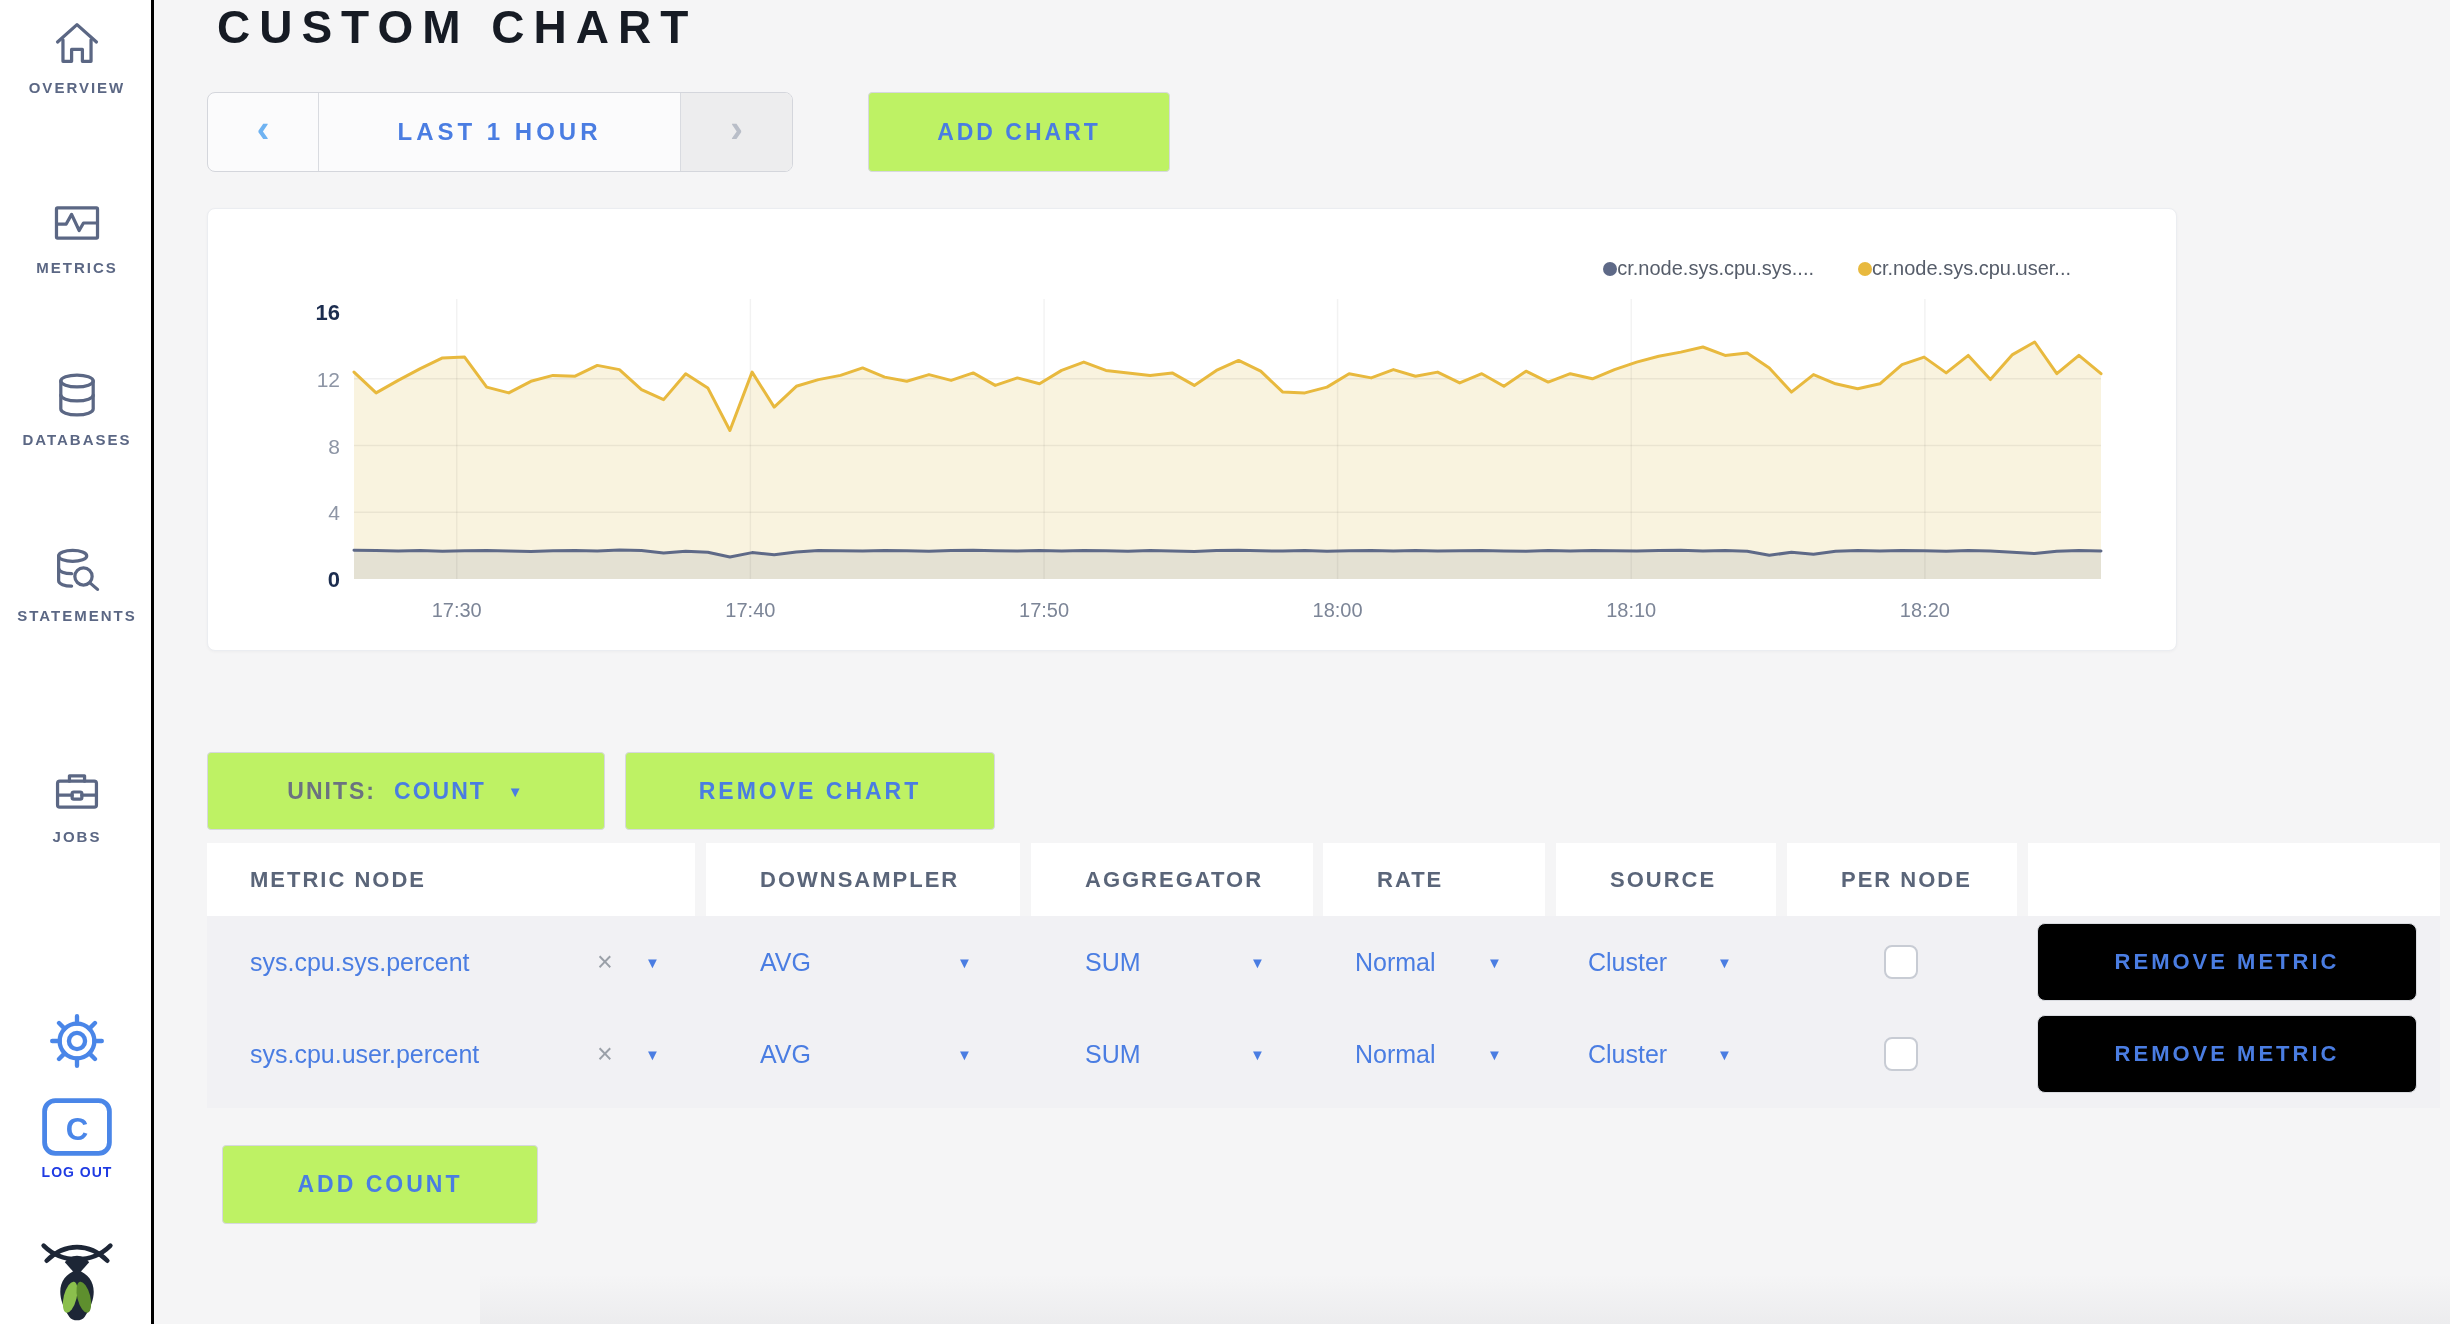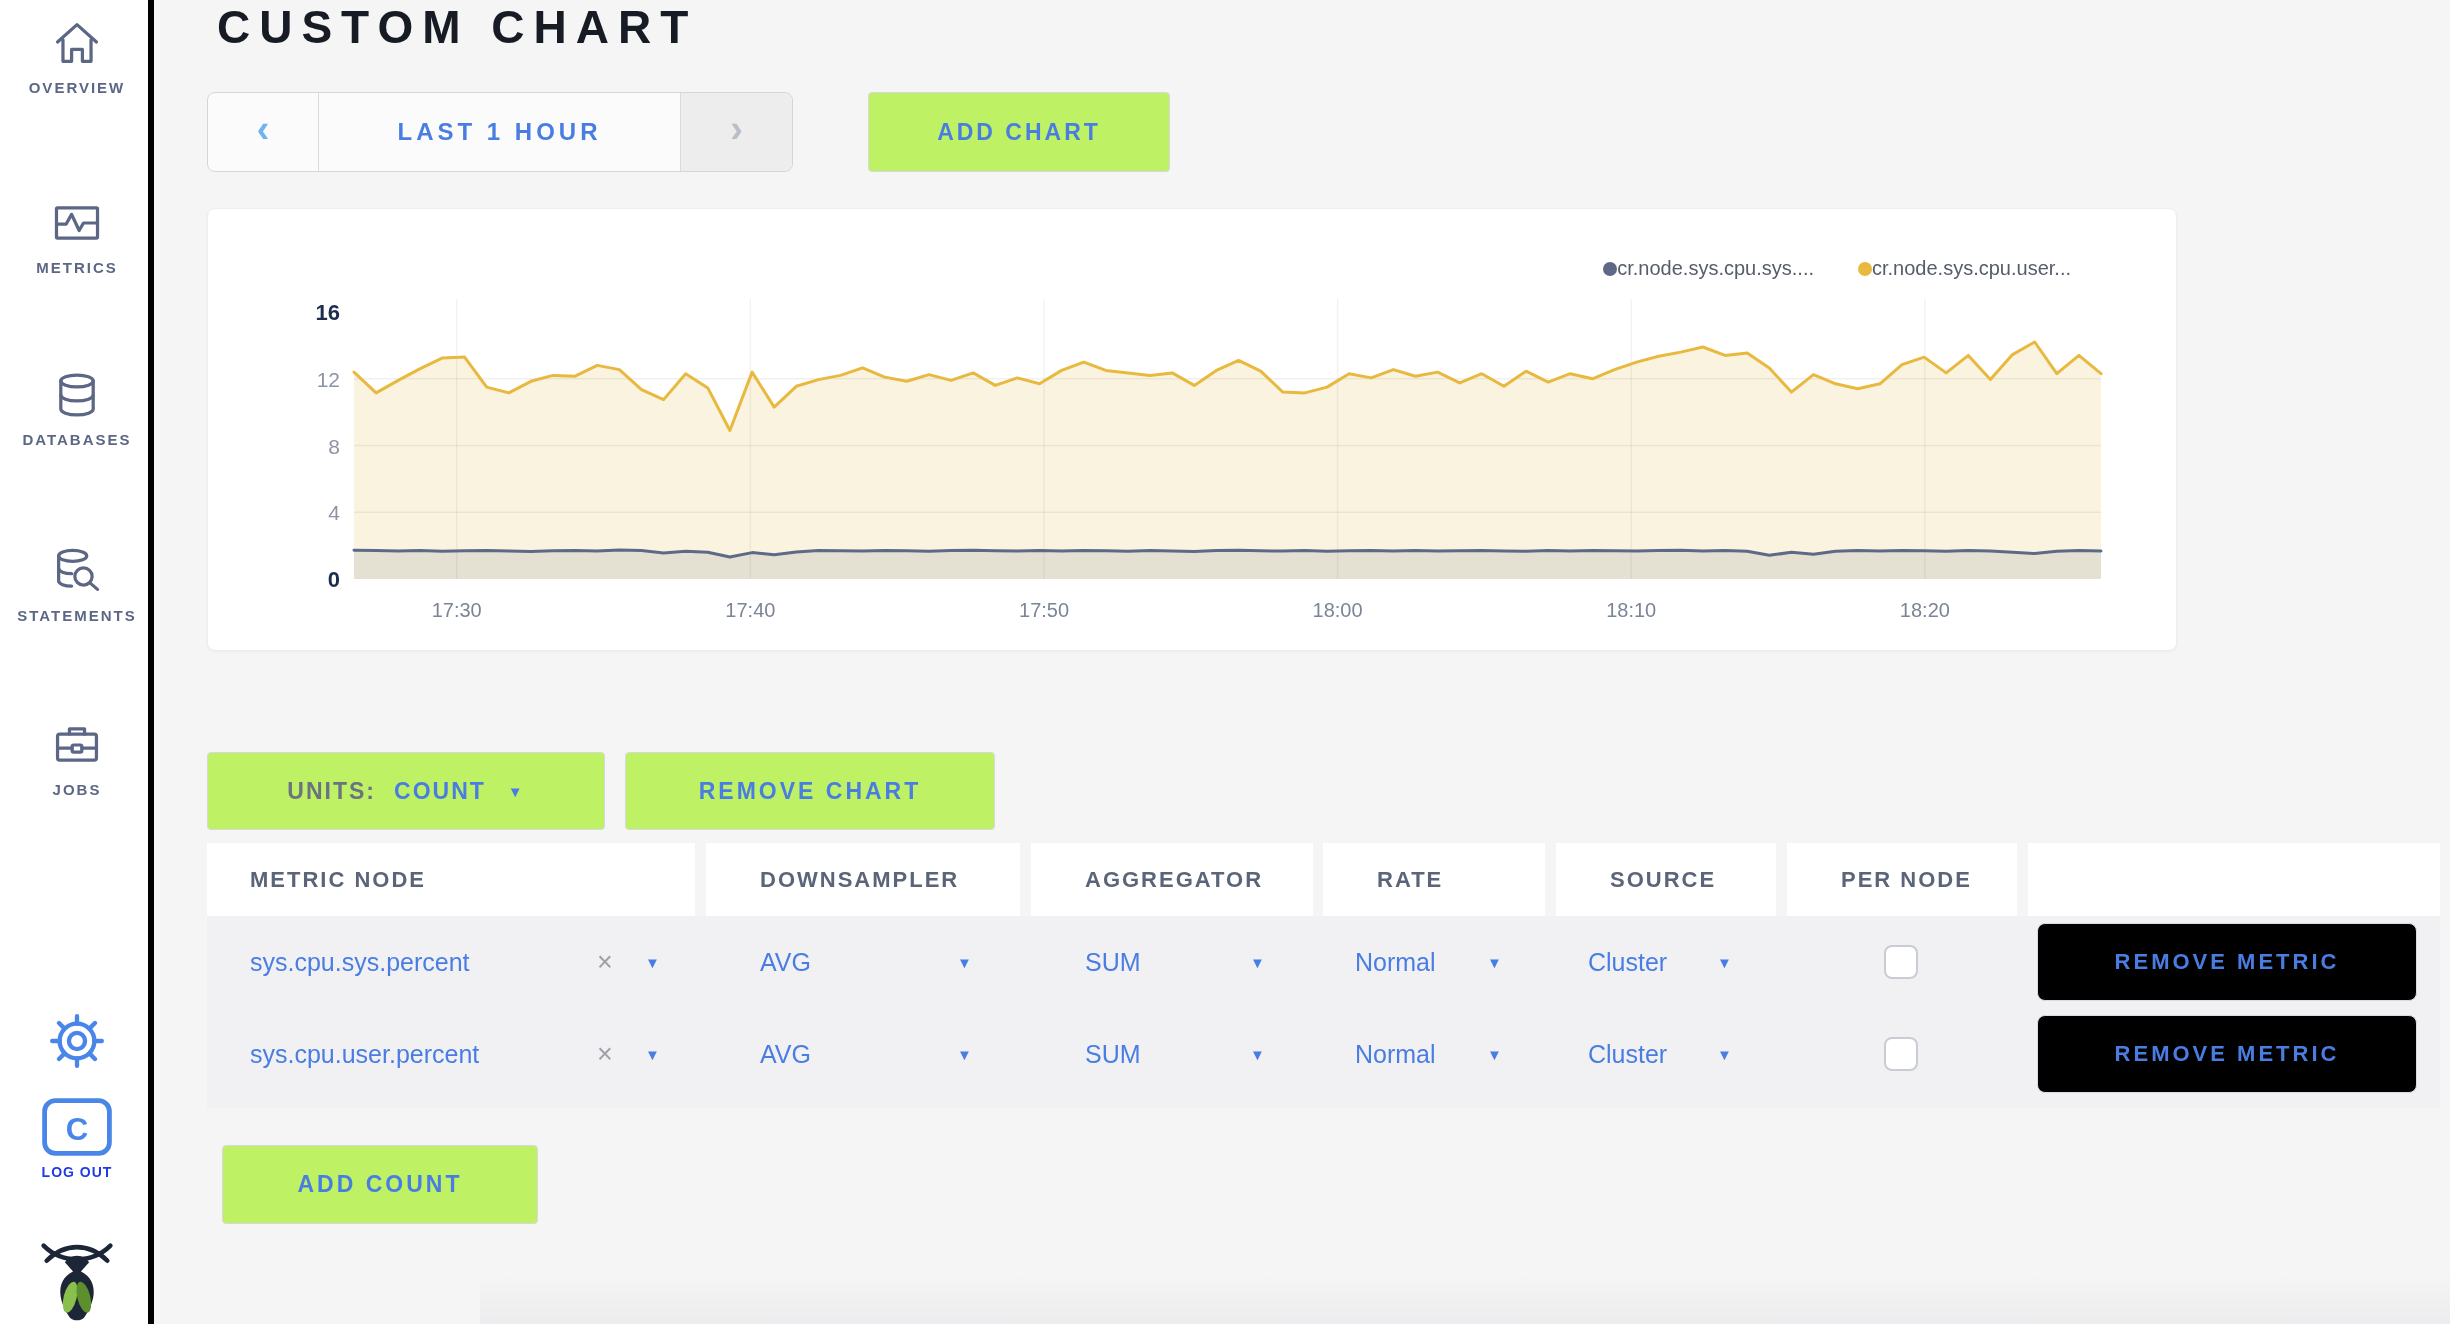--- a/index.html
+++ b/index.html
@@ -10,21 +10,21 @@
     --border-light:#d6d8de;
     --band-gray:#f1f1f4;
     --page-bg:#f5f5f6;
   }
   *{box-sizing:border-box;margin:0;padding:0}
   html,body{width:2450px;height:1324px;overflow:hidden;background:var(--page-bg);
     font-family:"Liberation Sans", sans-serif;-webkit-font-smoothing:antialiased;}
 
   
   #sidebar{position:absolute;left:0;top:0;width:154px;height:1324px;background:#ffffff;
-    border-right:6px solid #000000;z-index:5}
+    border-right:3px solid #000000;z-index:5}
   .side-item{position:absolute;left:0;width:154px;display:flex;flex-direction:column;align-items:center;cursor:pointer}
   .side-item svg{display:block}
   .side-label{margin-top:9px;font-size:15px;font-weight:bold;letter-spacing:2px;color:var(--icon-slate)}
   .logout-label{margin-top:6px;font-size:14px;font-weight:bold;letter-spacing:1px;color:var(--logout-blue)}
 
   
   #page-title{position:absolute;left:217px;top:0px;font-size:46px;font-weight:700;
     letter-spacing:9px;color:var(--title-color)}
   #time-nav{position:absolute;left:207px;top:92px;width:586px;height:80px;background:#fbfbfc;
     border:1px solid #d4d6dc;border-radius:8px;display:flex;overflow:hidden}
@@ -116,21 +116,21 @@
         <ellipse cx="42" cy="22" rx="26" ry="10"></ellipse>
         <path d="M16 22 V68 C16 74 27 78 40 78"></path>
         <path d="M16 45 C16 51 27 55 40 55"></path>
         <circle cx="62" cy="60" r="16"></circle>
         <path d="M74 72 L88 84"></path>
       </svg>
     </span>
     <span class="side-label">STATEMENTS</span>
   </div>
 
-  <div class="side-item" style="top:718px">
+  <div class="side-item" style="top:765px">
     <span>
       <svg width="54" height="54" viewBox="0 0 100 100" fill="none" stroke="#5b6784" stroke-width="6" stroke-linecap="round" stroke-linejoin="round">
         <path d="M36 30 V20 H64 V30"></path>
         <rect x="14" y="30" width="72" height="48" rx="4"></rect>
         <rect x="41" y="50" width="18" height="13" rx="3"></rect>
         <path d="M14 56 H41 M59 56 H86"></path>
       </svg>
     </span>
     <span class="side-label">JOBS</span>
   </div>

